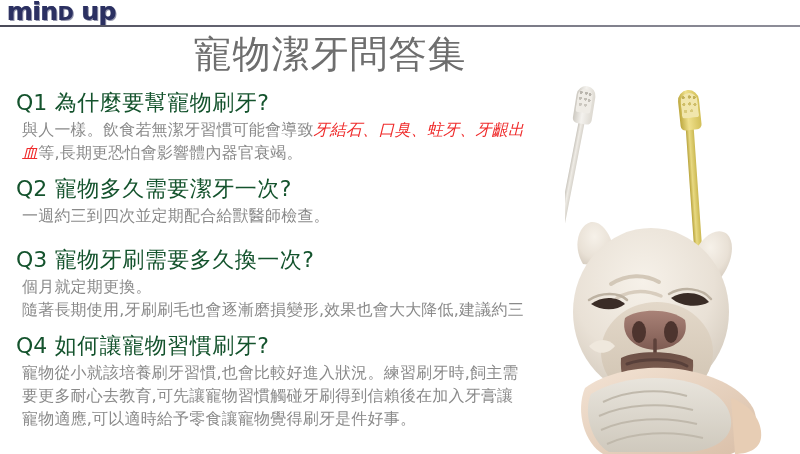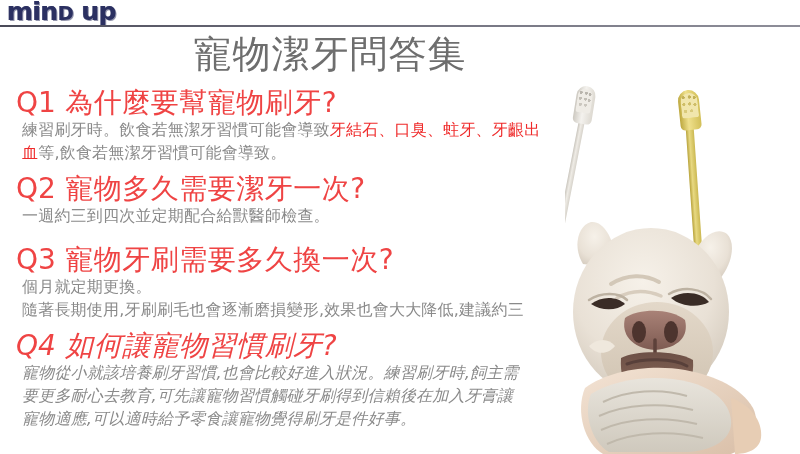--- a/index.html
+++ b/index.html
@@ -79,45 +79,45 @@
   .qa-column {
     position: absolute;
     left: 16px;
     top: 88px;
     width: 560px;
   }
 
   .qa-block { margin-bottom: 4px; }
 
   .qa-question {
-    color: #ef4444;
-    font-size: 28px;
+    color: #14532d;
+    font-size: 22px;
     line-height: 30px;
     font-weight: 400;
     letter-spacing: 0.5px;
     white-space: nowrap;
   }
   .qa-question .qnum {
     font-family: "DejaVu Sans", "Liberation Sans", sans-serif;
     letter-spacing: 0px;
   }
 
   .qa-answer {
     color: #8a8a8a;
     font-size: 16px;
     line-height: 23px;
     padding-left: 6px;
     letter-spacing: 0.2px;
   }
-  .qa-answer .hl { color: #ef2b2b; }
+  .qa-answer .hl { color: #ef2b2b; font-style: italic; }
 
   .block-q1 { margin-bottom: 10px; }
   .block-q2 { margin-bottom: 18px; }
   .block-q3 { margin-bottom: 10px; }
-  .block-q4 { margin-bottom: 0; font-style: italic; }
+  .block-q4 { margin-bottom: 0; }
 
   .answer-line { display: block; white-space: nowrap; }
 
   
   .photo {
     position: absolute;
     right: 0;
     top: 62px;
     width: 235px;
     height: 392px;
@@ -235,22 +235,22 @@
     <div class="brand-rule"></div>
   </div>
 
   <div class="page-title">寵物潔牙問答集</div>
 
   <div class="qa-column">
 
     <div class="qa-block block-q1">
       <div class="qa-question"><span class="qnum">Q1</span>&nbsp;<span>為什麼要幫寵物刷牙?</span></div>
       <div class="qa-answer">
-        <span class="answer-line"><span>練習刷牙時。飲食若無潔牙習慣可能會導致</span><span class="hl">牙結石、口臭、蛀牙、牙齦出</span></span>
-        <span class="answer-line"><span class="hl">血</span><span>等,飲食若無潔牙習慣可能會導致。</span></span>
+        <span class="answer-line"><span>與人一樣。飲食若無潔牙習慣可能會導致</span><span class="hl">牙結石、口臭、蛀牙、牙齦出</span></span>
+        <span class="answer-line"><span class="hl">血</span><span>等,長期更恐怕會影響體內器官衰竭。</span></span>
       </div>
     </div>
 
     <div class="qa-block block-q2">
       <div class="qa-question"><span class="qnum">Q2</span>&nbsp;<span>寵物多久需要潔牙一次?</span></div>
       <div class="qa-answer">
         <span class="answer-line"><span>一週約三到四次並定期配合給獸醫師檢查。</span></span>
       </div>
     </div>
 

